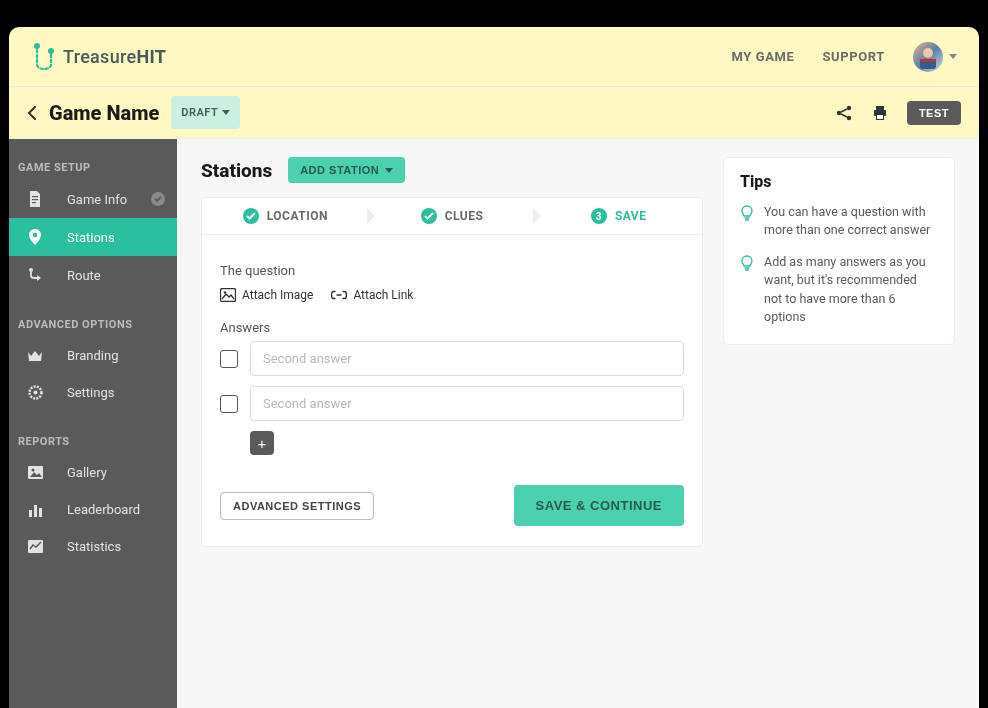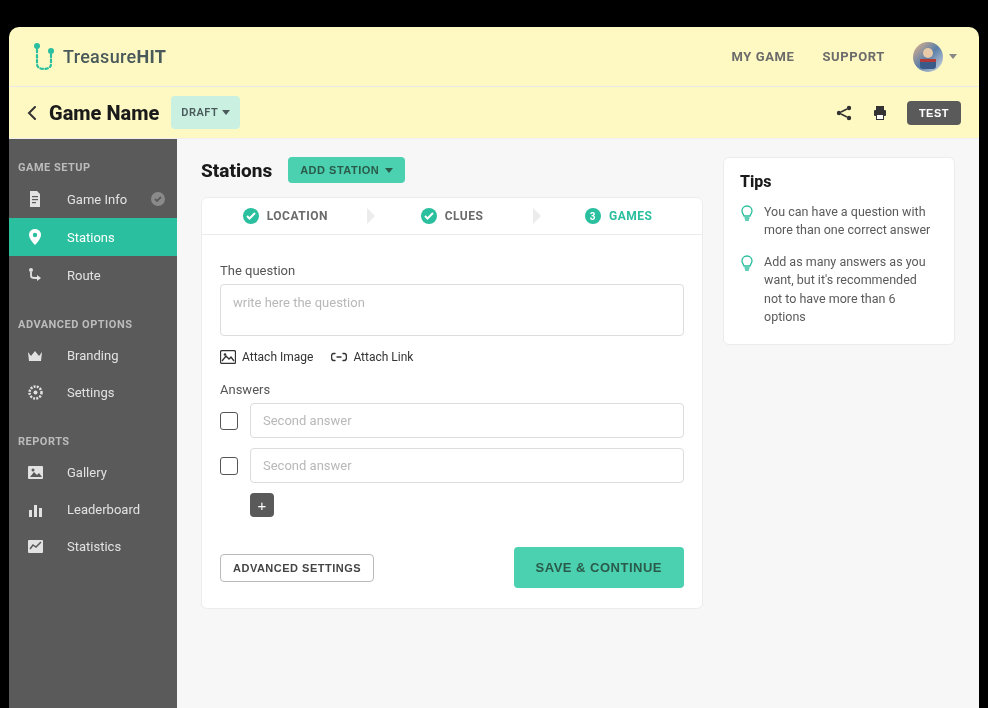--- a/index.html
+++ b/index.html
@@ -244,28 +244,27 @@
             <div class="step">
               <span class="step-check">
                   <svg width="10" height="8" viewBox="0 0 10 8">
                     <path d="M1 4 L3.5 6.5 L9 1" stroke="#fff" stroke-width="2" fill="none"></path>
                   </svg>
                 </span>
               <span>CLUES</span>
             </div>
             <div class="step active">
               <span class="step-badge">3</span>
-              <span>GAMES</span>
+              <span>SAVE</span>
             </div>
           </div>
 
           <div class="card-body">
 
             <div class="field-label">The question</div>
-            <textarea class="textarea" placeholder="write here the question" style=""></textarea>
 
             <div class="attach-row">
               <div class="attach">
                 <svg width="16" height="14" viewBox="0 0 16 14">
                     <rect x="0.5" y="0.5" width="15" height="13" rx="1.5" fill="none" stroke="#333" stroke-width="1.3"></rect>
                     <circle cx="5" cy="4.5" r="1.3" fill="#333"></circle>
                     <path d="M2 11 L6 6 L9 9 L11 7 L14 11" fill="none" stroke="#333" stroke-width="1.3"></path>
                   </svg>
                 <span>Attach Image</span>
               </div>

